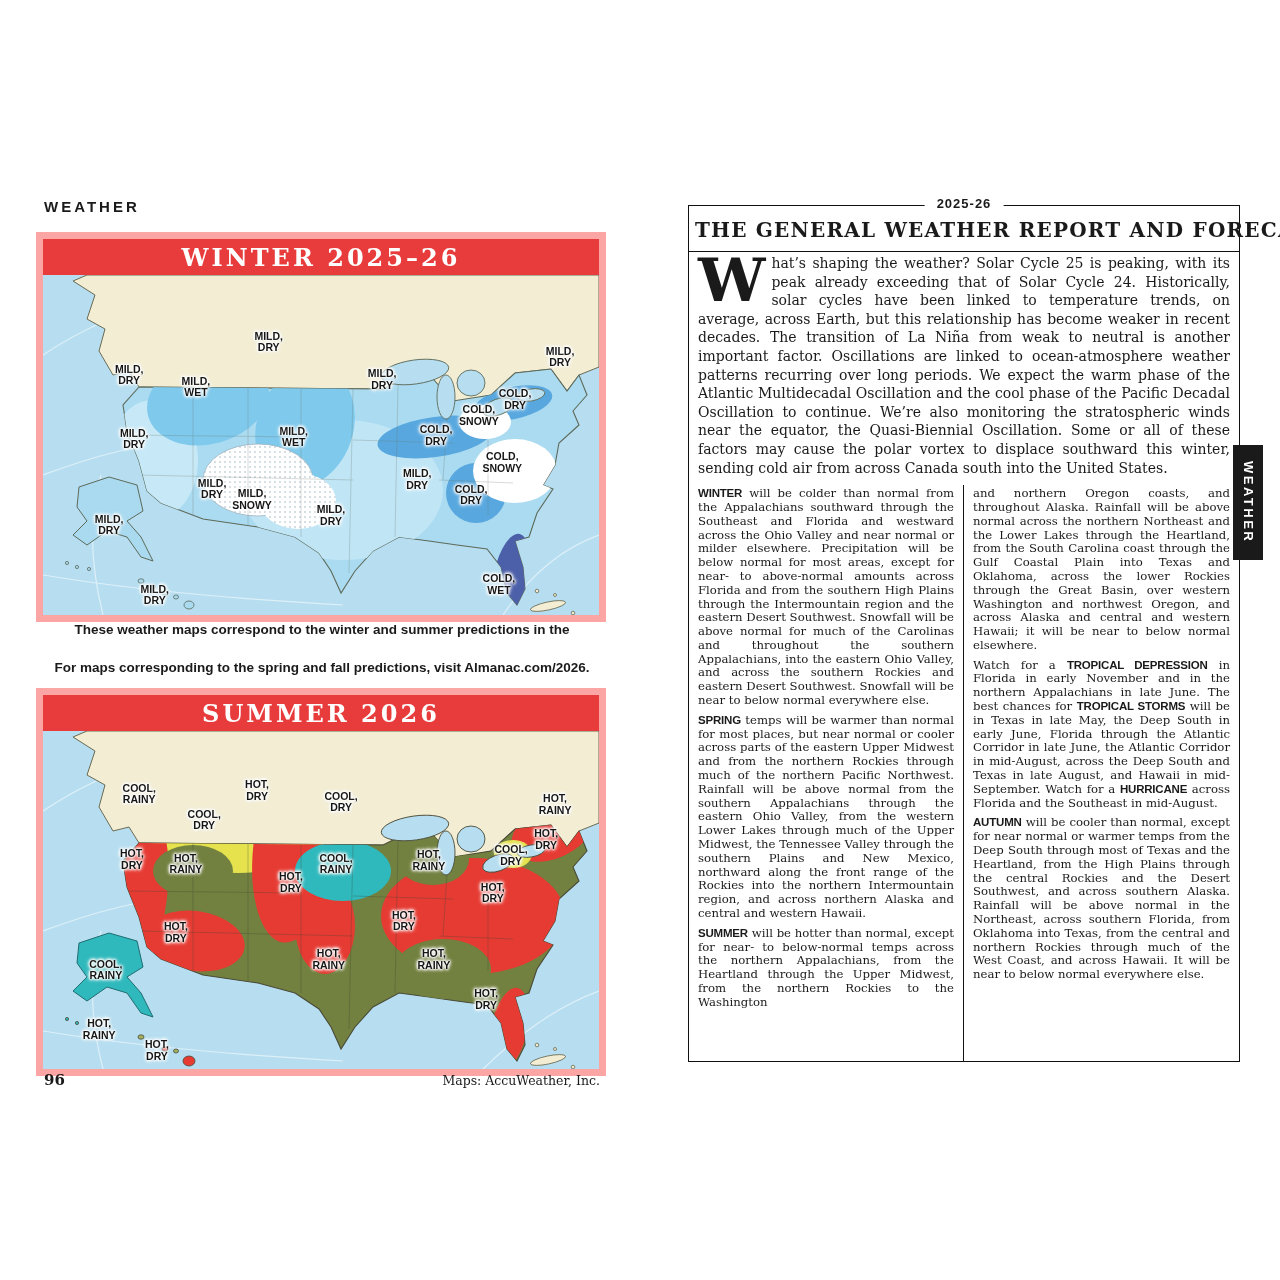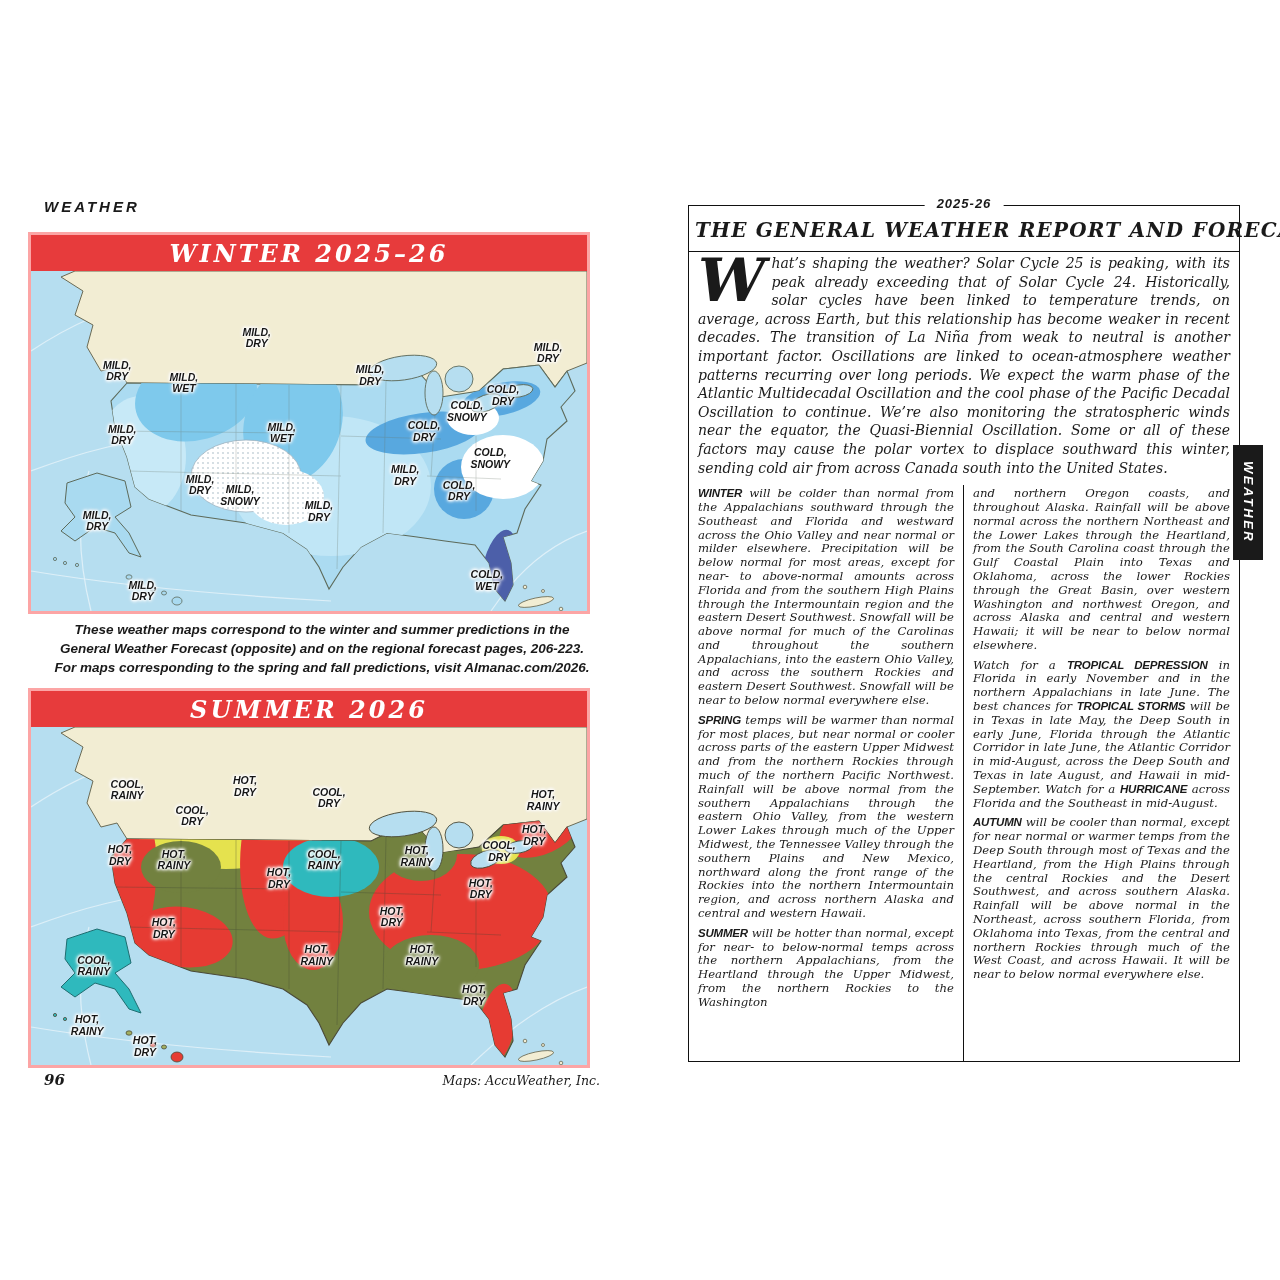--- a/index.html
+++ b/index.html
@@ -1,22 +1,22 @@
 <!DOCTYPE html>
 <html style="--banner-red: #e73b3c; --tab-black: #1a1a1a; --underline-red: #c0392b; --ocean: #b6def0; --land-cream: #f2edd3; --winter-mild: #abdbf1; --winter-mild-wet: #7ec9ec; --winter-cold-dry: #58a8df; --winter-snowy: #ffffff; --winter-cold-wet: #4c5fa9; --summer-hot-dry: #e63b33; --summer-hot-rainy: #72813f; --summer-cool-dry: #e5e24e; --summer-cool-rainy: #2fb9bd;"><head>
 <meta charset="utf-8">
 <style>
   html,body{margin:0;padding:0;background:#ffffff;}
   .canvas{position:relative;width:1280px;height:1280px;background:#ffffff;overflow:hidden;
-          font-family:"DejaVu Serif",serif;color:#1a1a1a;font-style:italic;}
+          font-family:"DejaVu Serif",serif;color:#1a1a1a;}
 
   
   .kicker{position:absolute;left:44px;top:198px;font-family:"Liberation Sans",sans-serif;
           font-weight:bold;font-size:15px;letter-spacing:3px;}
-  .map-card{position:absolute;left:28px;width:556px;border:3px solid #fca5a5;}
+  .map-card{position:absolute;left:36px;width:556px;border:7px solid #fca5a5;}
   .map-card.winter{top:232px;}
   .map-card.summer{top:688px;}
   .map-banner{height:36px;background:var(--banner-red,#e73b3c);display:flex;align-items:center;justify-content:center;}
   .map-banner .t{color:#fff;font-family:"DejaVu Serif",serif;font-weight:bold;font-size:24px;letter-spacing:3px;}
   .map-body{position:relative;overflow:hidden;}
   .map-body.winter-b{height:340px;}
   .map-body.summer-b{height:338px;}
   .map-svg{position:absolute;left:0;top:0;width:100%;height:100%;display:block;}
   .labels-layer{position:absolute;left:0;top:0;width:100%;height:100%;}
   .map-label{position:absolute;transform:translate(-50%,-50%);text-align:center;
@@ -160,21 +160,21 @@
           <div class="map-label" style="left: 11.9%; top: 73.5%;"><span>MILD,</span><br><span>DRY</span></div>
           <div class="map-label" style="left: 51.8%; top: 70.6%;"><span>MILD,</span><br><span>DRY</span></div>
           <div class="map-label" style="left: 82%; top: 90.9%;"><span>COLD,</span><br><span>WET</span></div>
           <div class="map-label" style="left: 20.1%; top: 94.1%;"><span>MILD,</span><br><span>DRY</span></div>
         </div>
     </div>
   </div>
 
   <div class="caption">
     <span>These weather maps correspond to the winter and summer predictions in the</span><br>
-    <span>General Weather Forecast (opposite) and on the regional forecast pages, 206-223.</span><br>
+    <br>
     <span>For maps corresponding to the spring and fall predictions, visit Almanac.com/2026.</span>
   </div>
 
   <div class="map-card summer">
     <div class="map-banner">
       <span class="t">SUMMER 2026</span>
     </div>
     <div class="map-body summer-b">
       <svg class="map-svg" viewBox="0 0 556 338" preserveAspectRatio="none">
         <defs>

